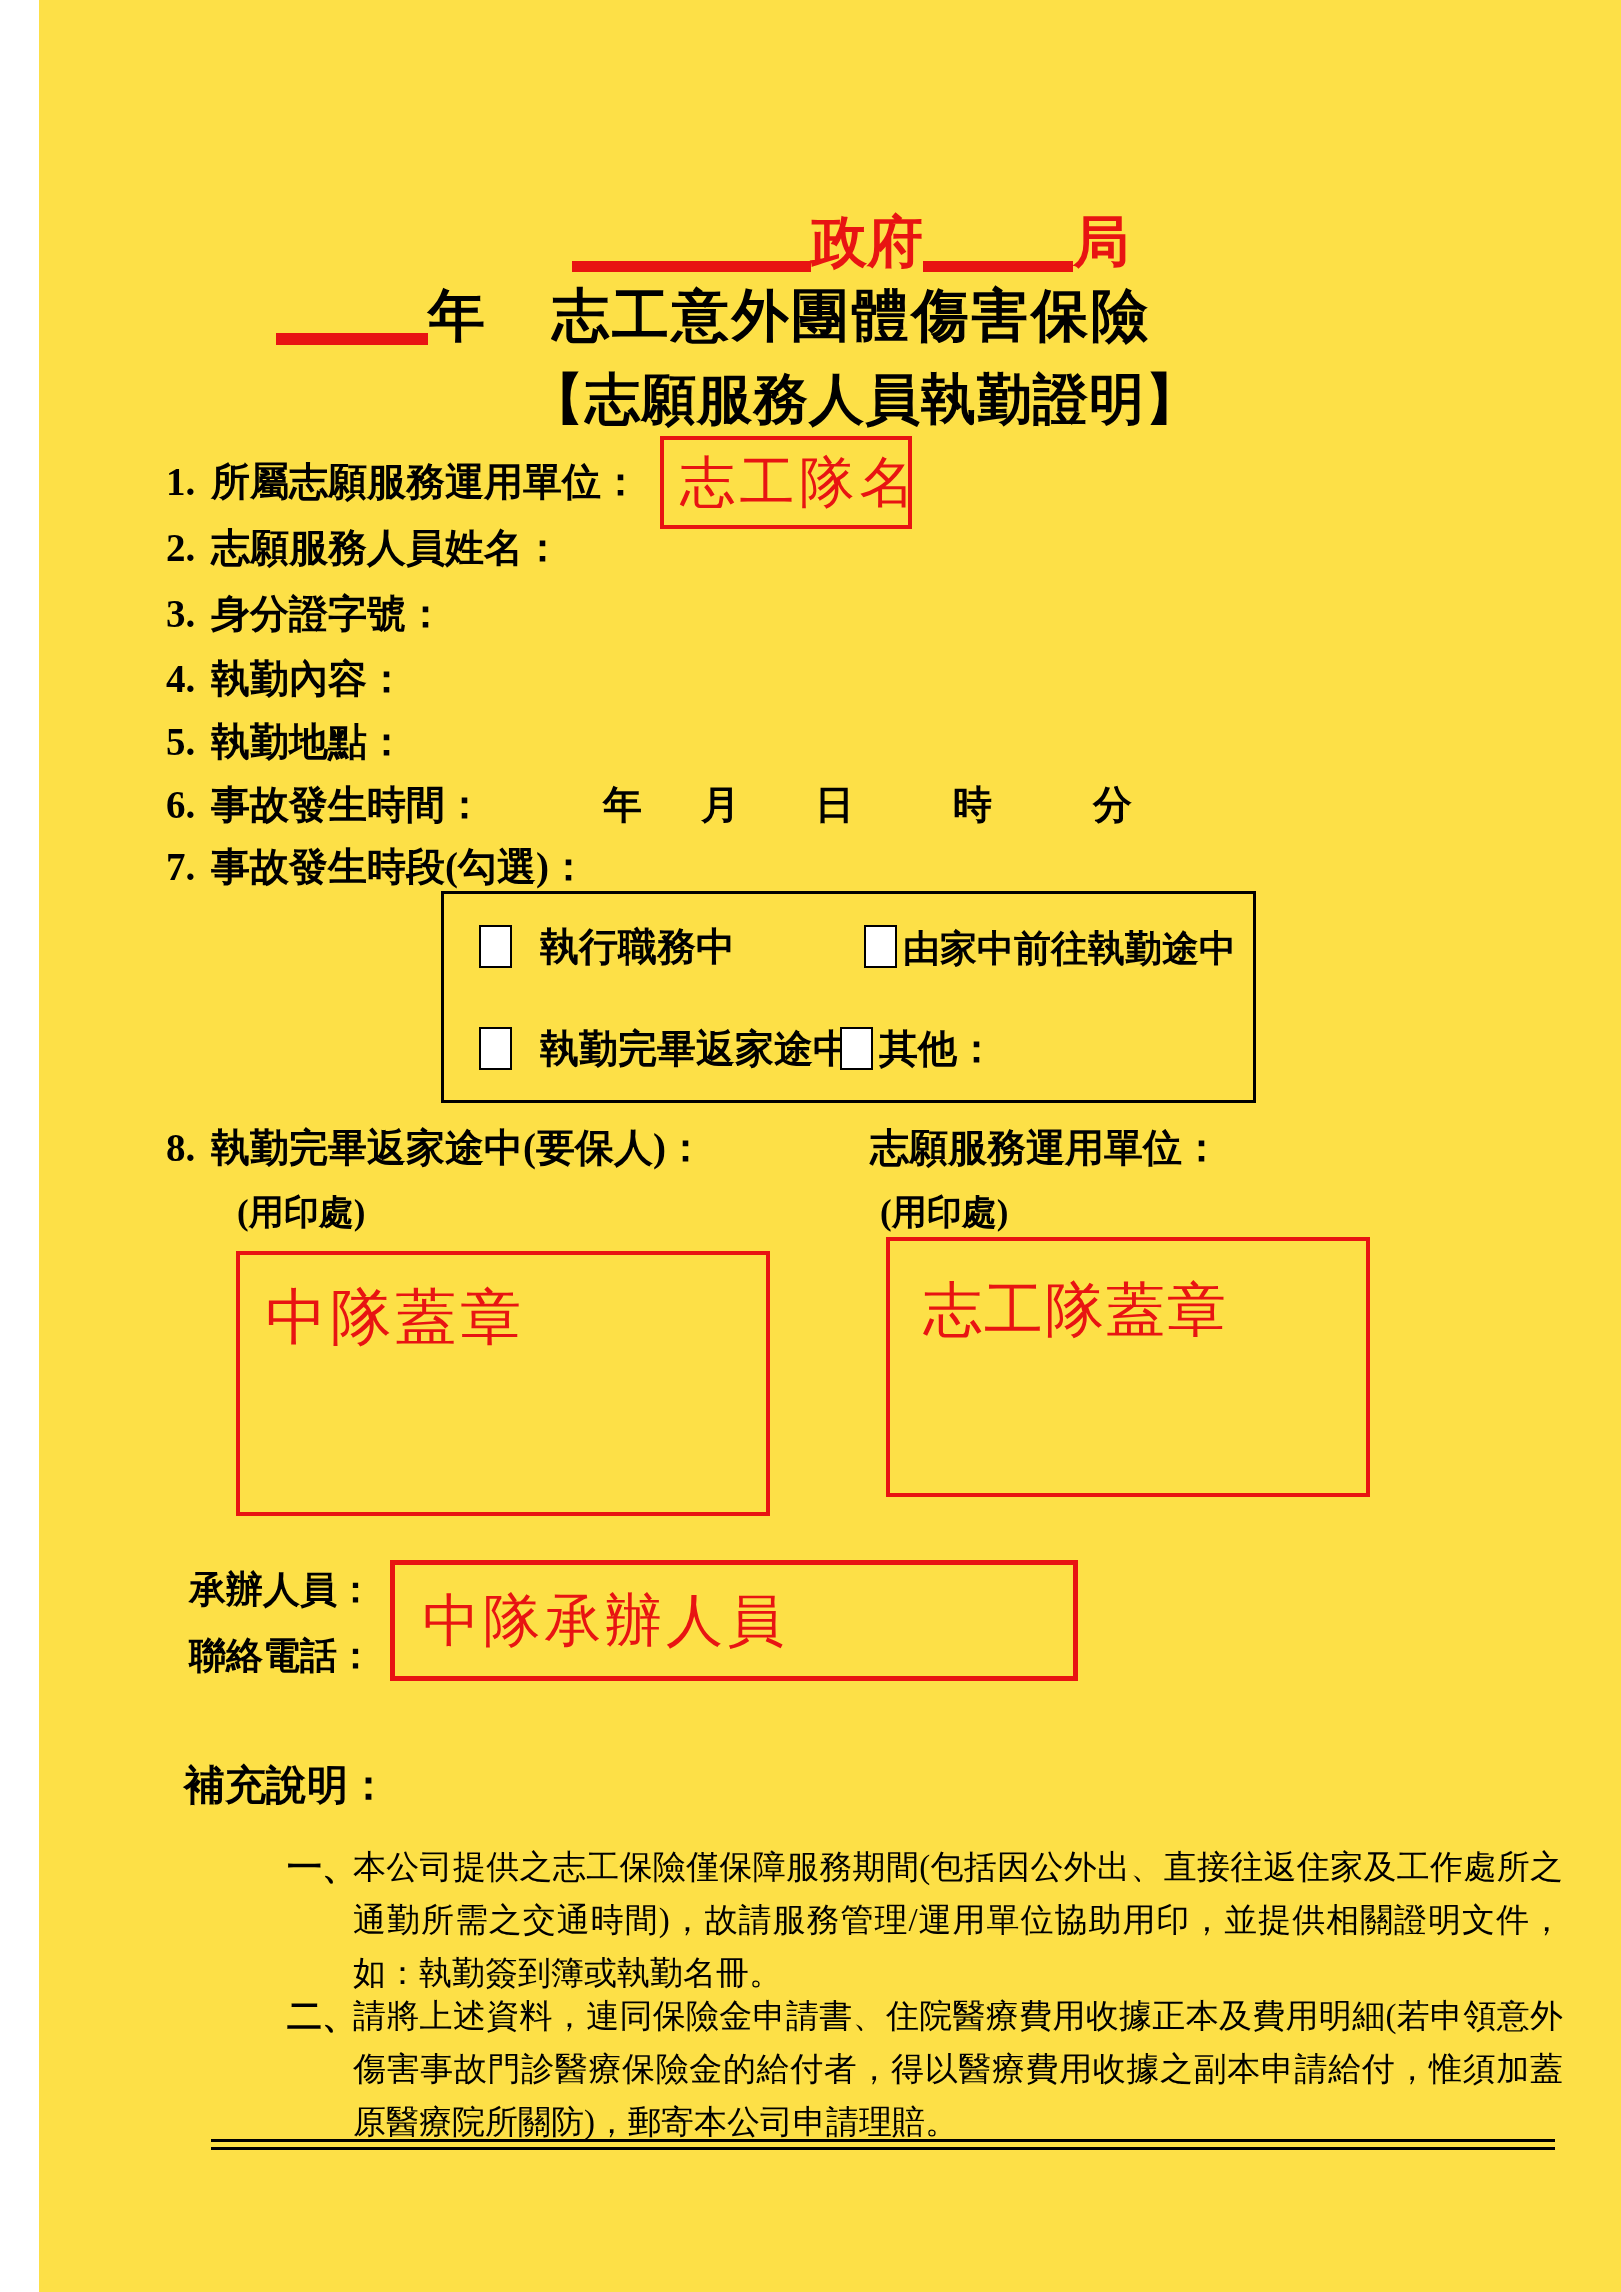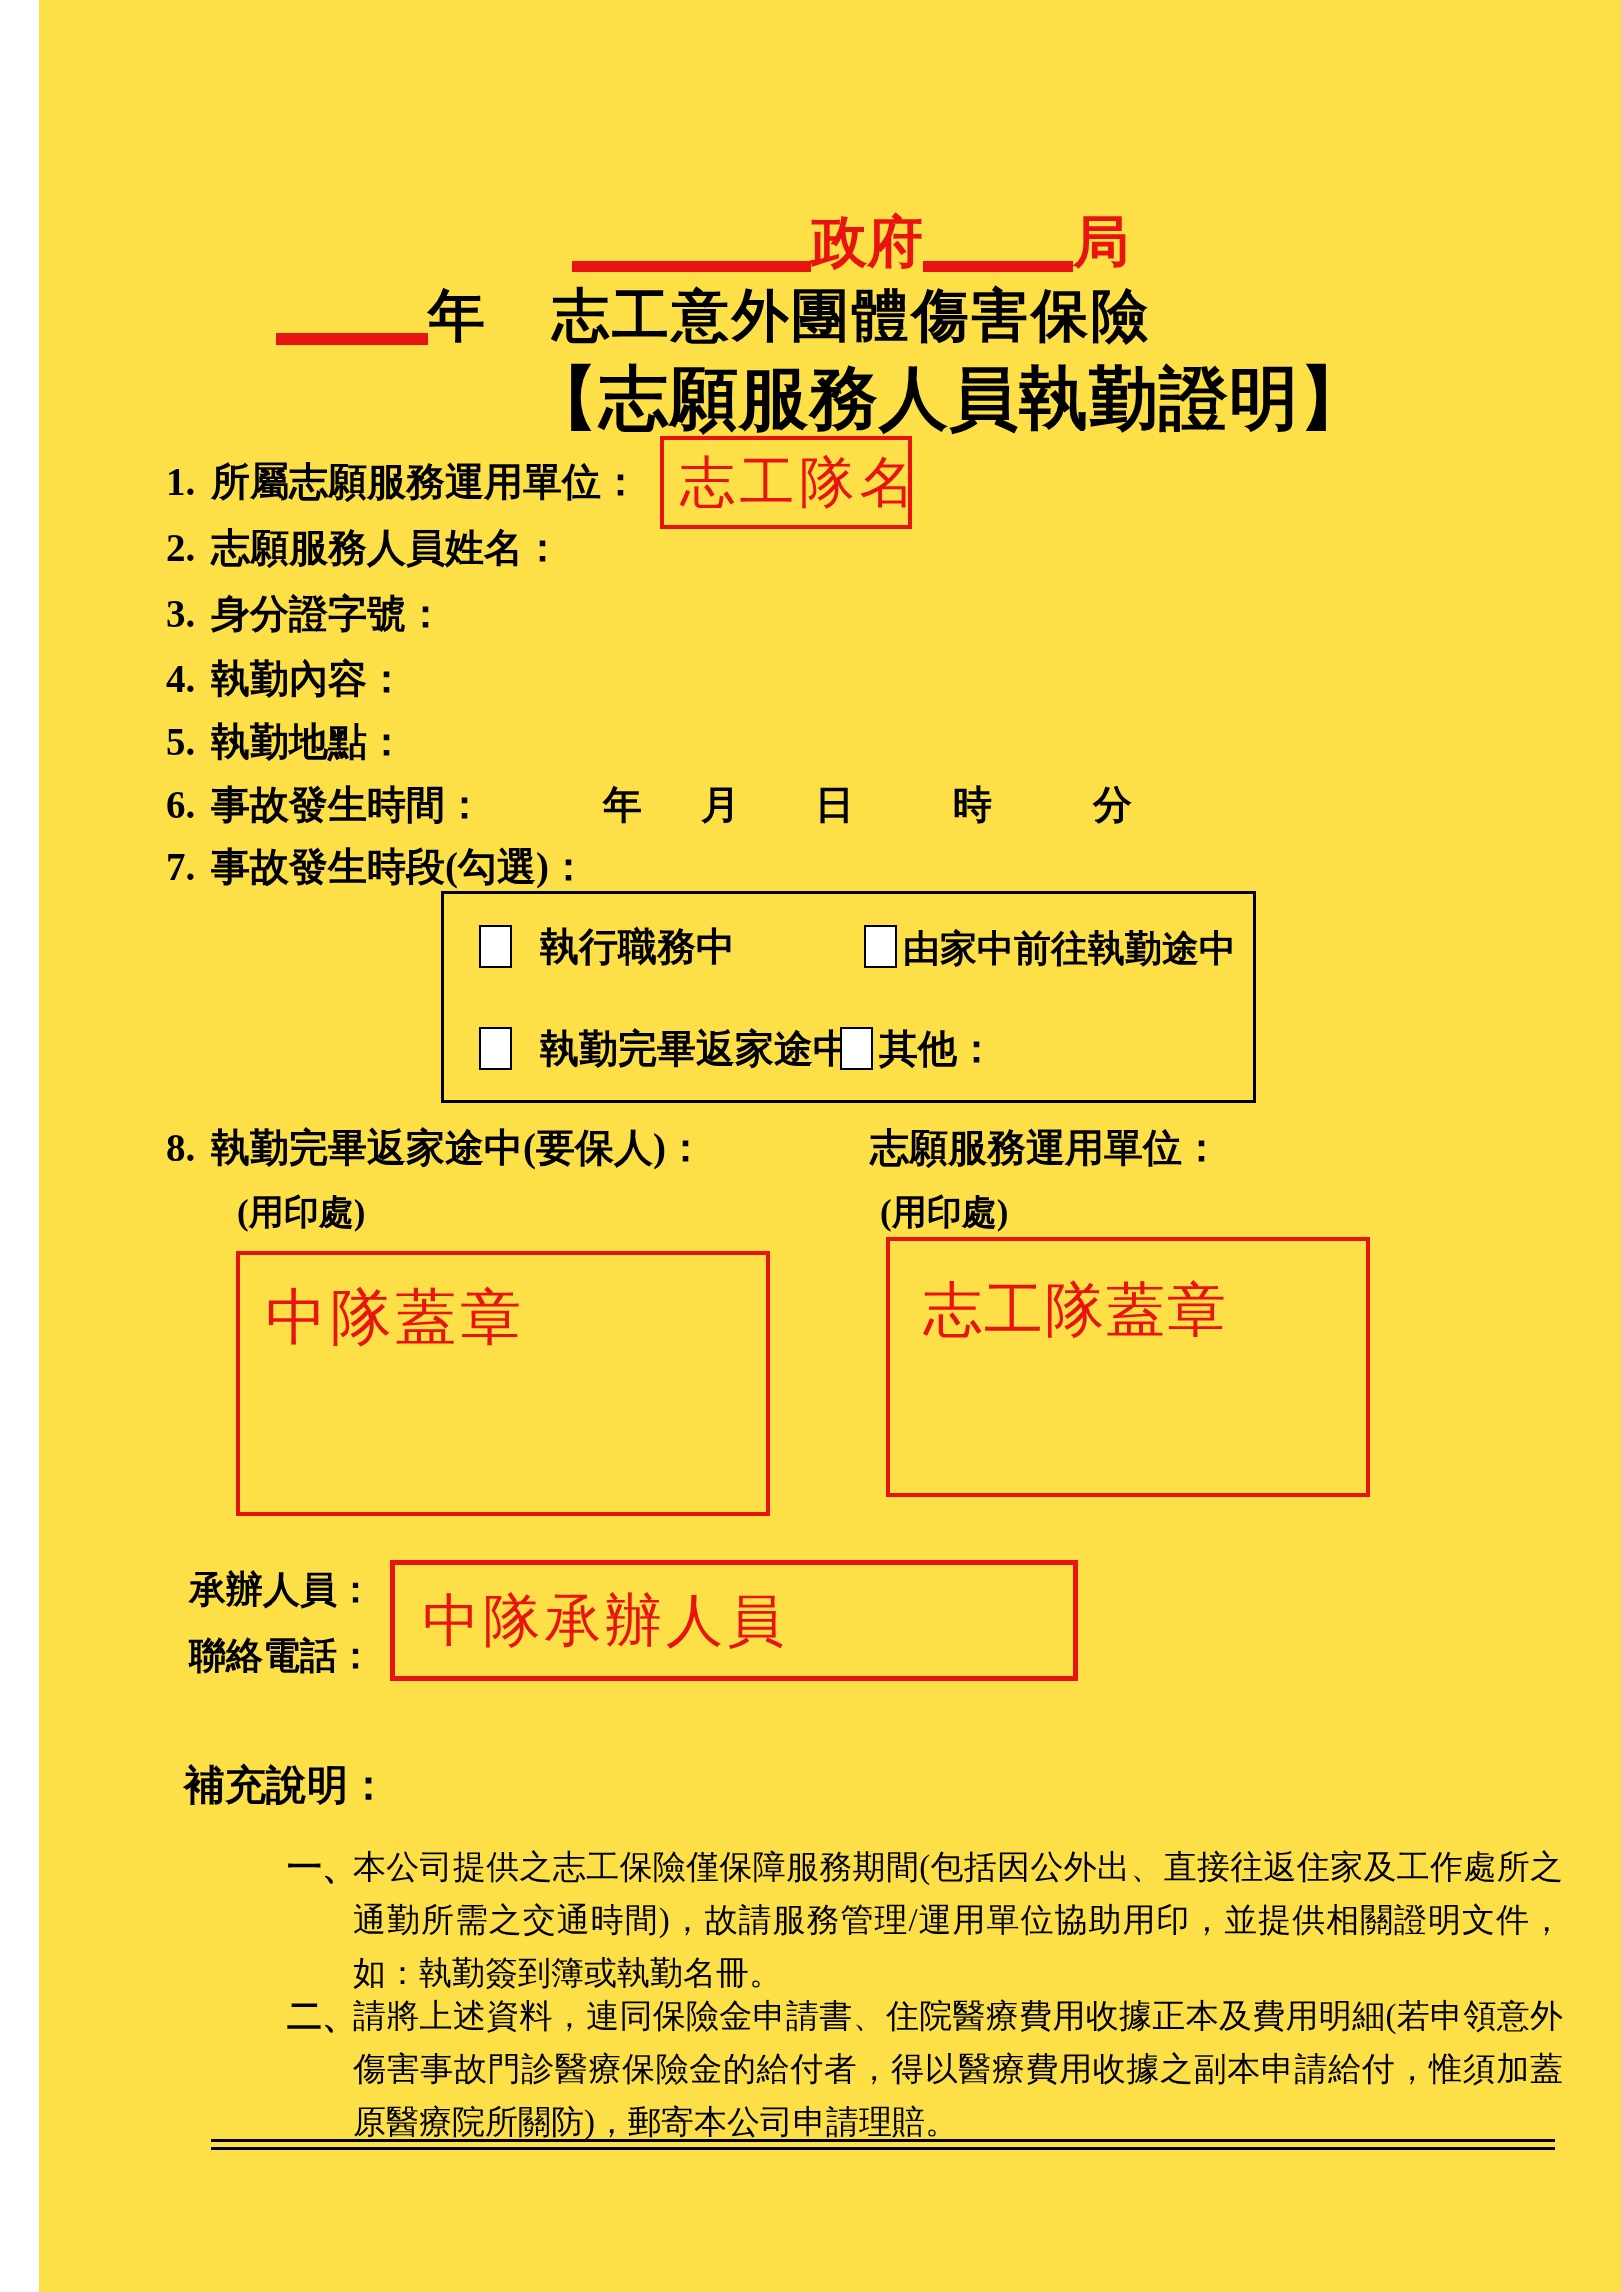--- a/index.html
+++ b/index.html
@@ -18,21 +18,21 @@
   
   .title-row{position:absolute;display:flex;align-items:flex-end;white-space:nowrap;}
   .t1{left:533px;top:211px;height:61px;}
   .t1 .txt{font-size:56px;line-height:59px;font-weight:bold;color:var(--red);}
   .blank{display:inline-block;border-bottom:11.8px solid var(--red);height:0;}
   .t2{left:237px;top:284px;height:61px;}
   .t2 .txt{font-size:57px;line-height:59px;font-weight:bold;color:#000;}
   .t2 .blank{border-bottom-width:12.7px;}
   .t2 .spacer{display:inline-block;width:67px;}
   .t2 .wide{letter-spacing:2.9px;}
-  .t3{left:490px;top:370px;font-size:69px;line-height:59px;font-weight:bold;letter-spacing:1px;white-space:nowrap;}
+  .t3{left:490px;top:370px;font-size:55px;line-height:59px;font-weight:bold;letter-spacing:1px;white-space:nowrap;}
 
   
   .item{position:absolute;left:127px;font-size:39px;line-height:45px;font-weight:bold;white-space:nowrap;}
   .item .num{display:inline-block;margin-right:15.7px;font-weight:bold;}
   .unit{position:absolute;top:782px;font-size:39px;line-height:45px;font-weight:bold;}
 
   
   .redbox{position:absolute;border:4.9px solid var(--red);box-sizing:border-box;background:transparent;}
   .red-ann{font-family:"Liberation Sans","DejaVu Sans",sans-serif;color:var(--red);font-weight:400;white-space:nowrap;}
 

